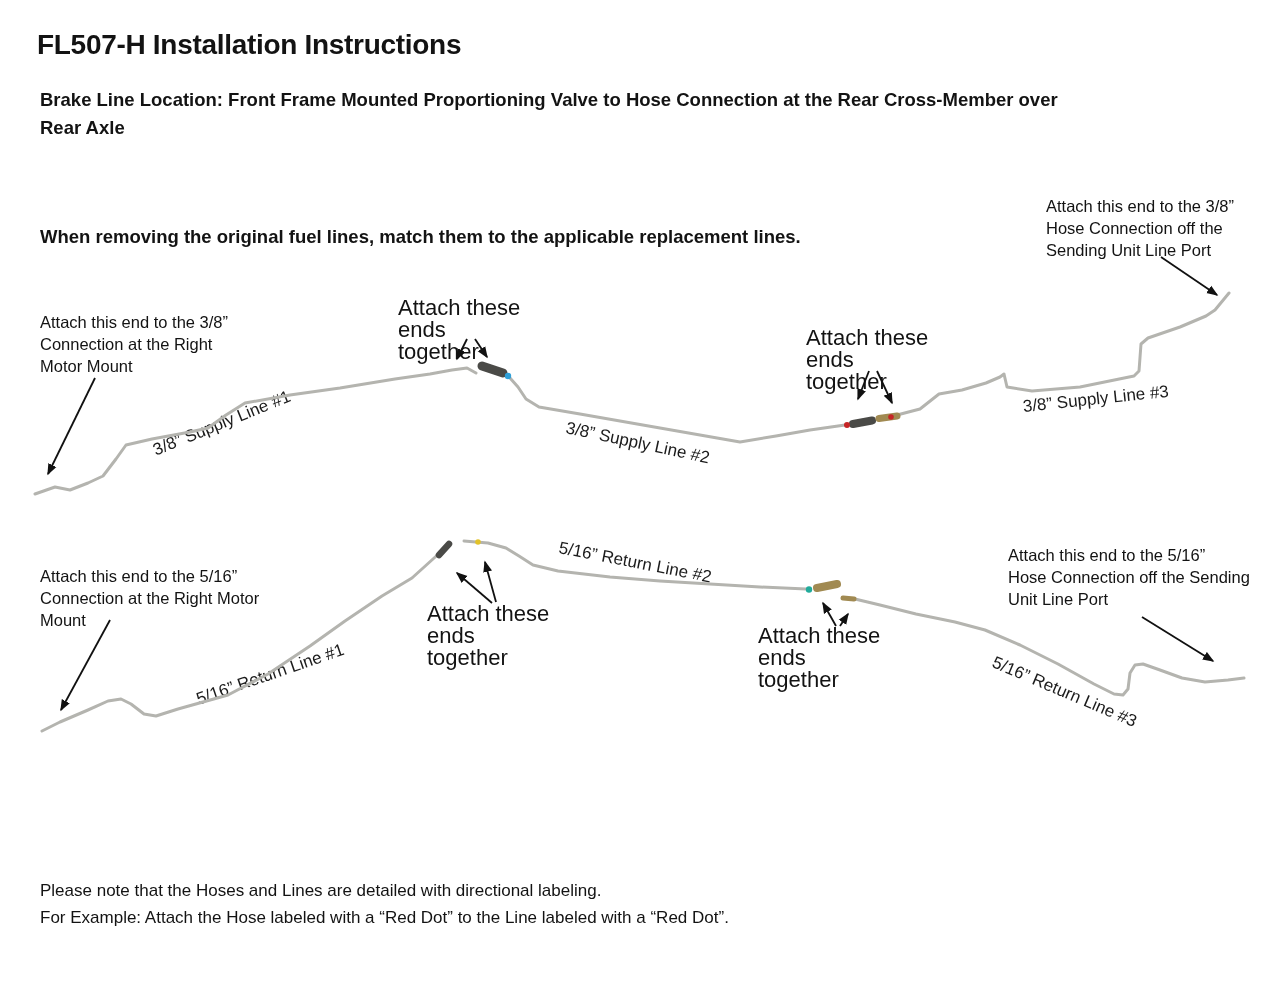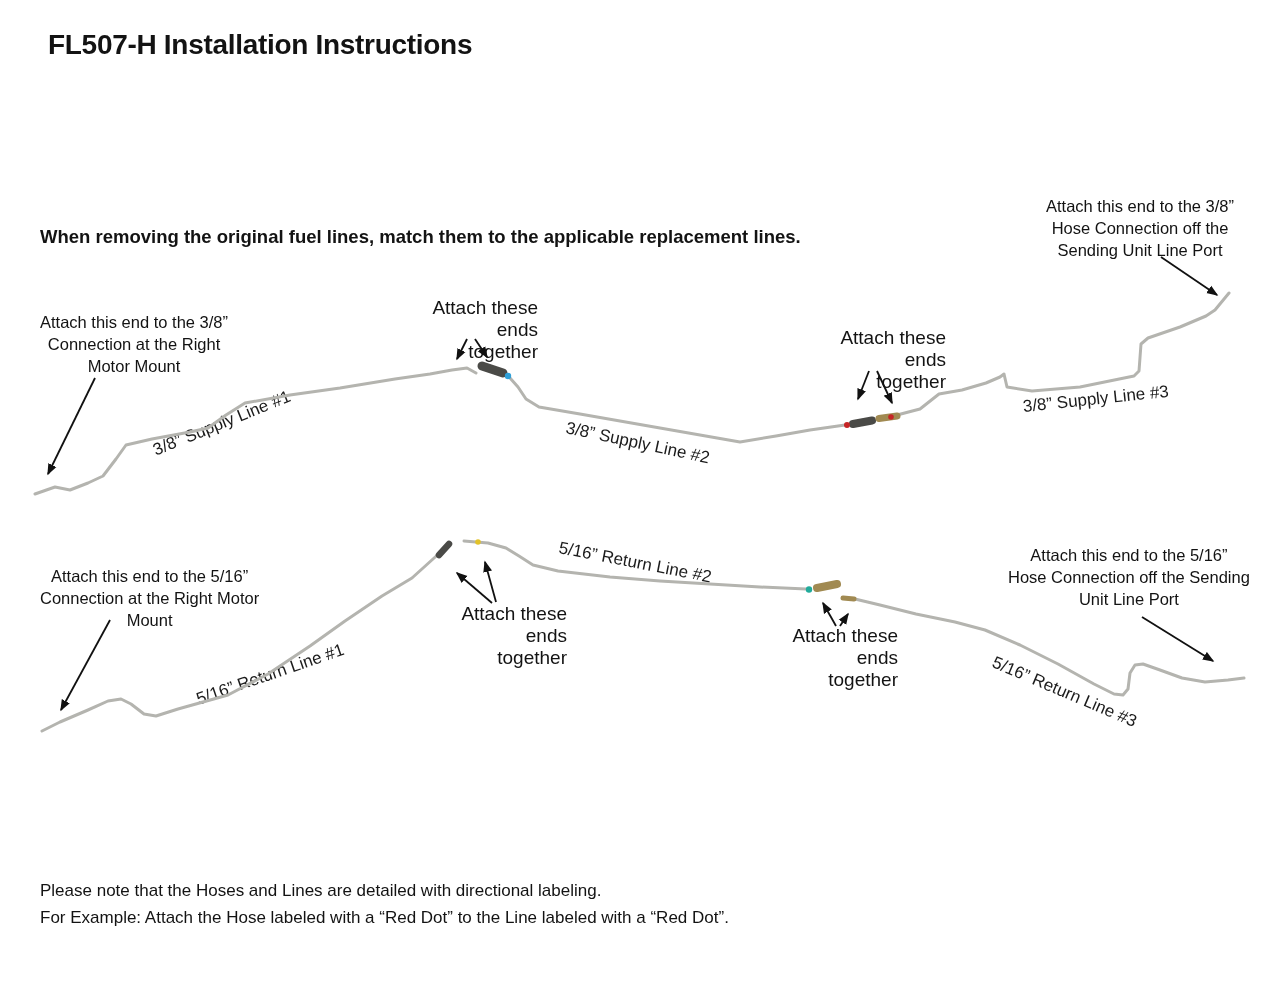--- a/index.html
+++ b/index.html
@@ -24,49 +24,50 @@
     white-space:pre-wrap;
   }
   .body-line {
     font-size:18.5px;
     font-weight:700;
   }
   .callout {
     font-size:16.5px;
     line-height:22px;
     white-space:pre-line;
-    text-align:center;
   }
   .join {
-    font-size:19px;
+    font-size:22px;
     line-height:22px;
     white-space:pre-line;
-    text-align:right;
+    text-align:left;
     width:140px;
   }
   .line-label {
     font-size:17px;
     white-space:nowrap;
     transform-origin:0 50%;
     color:#1b1b1b;
   }
   .note-text div {
     font-size:17px;
     font-weight:400;
     line-height:26.5px;
     white-space:pre-wrap;
   }
   svg { position:absolute; left:0; top:0; }
 </style>
 </head>
 <body>
 
-<div class="title abs" style="left:48px; top:29px">FL507-H Installation Instructions</div>
+<div class="title abs" style="left:37px; top:29px">FL507-H Installation Instructions</div>
 
 <div class="intro abs" style="left:40px; top:86px; width:1210px">
+  <div>Brake Line Location: Front Frame Mounted Proportioning Valve to Hose Connection at the Rear Cross-Member over
+Rear Axle</div>
 </div>
 
 <div class="body-line abs" style="left:40px; top:226px">When removing the original fuel lines, match them to the applicable replacement lines.</div>
 
 <div class="callout abs" style="left:1046px; top:195px">Attach this end to the 3/8”
 Hose Connection off the
 Sending Unit Line Port</div>
 
 <div class="callout abs" style="left:40px; top:311px">Attach this end to the 3/8”
 Connection at the Right

